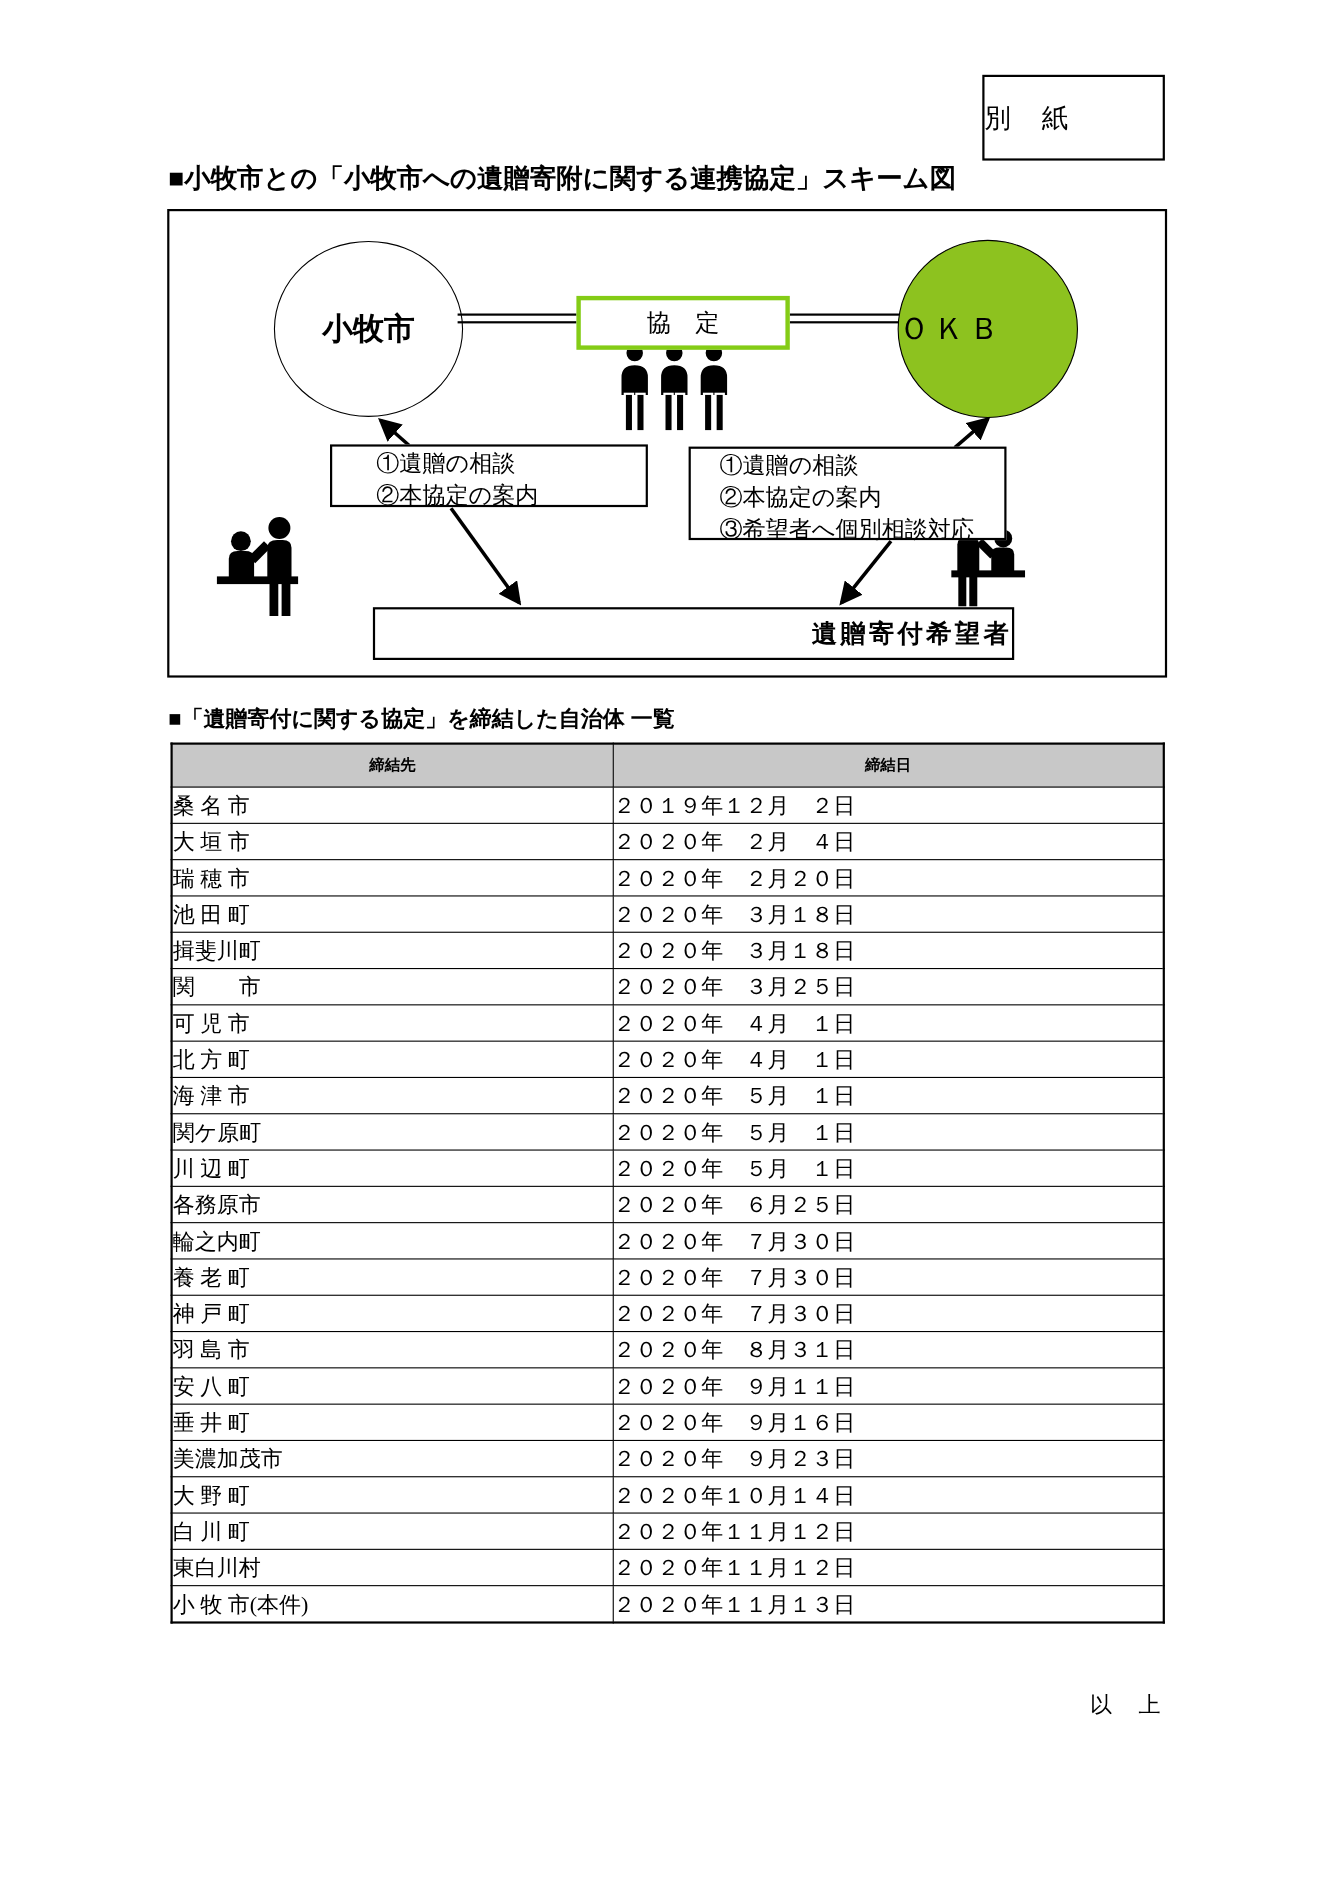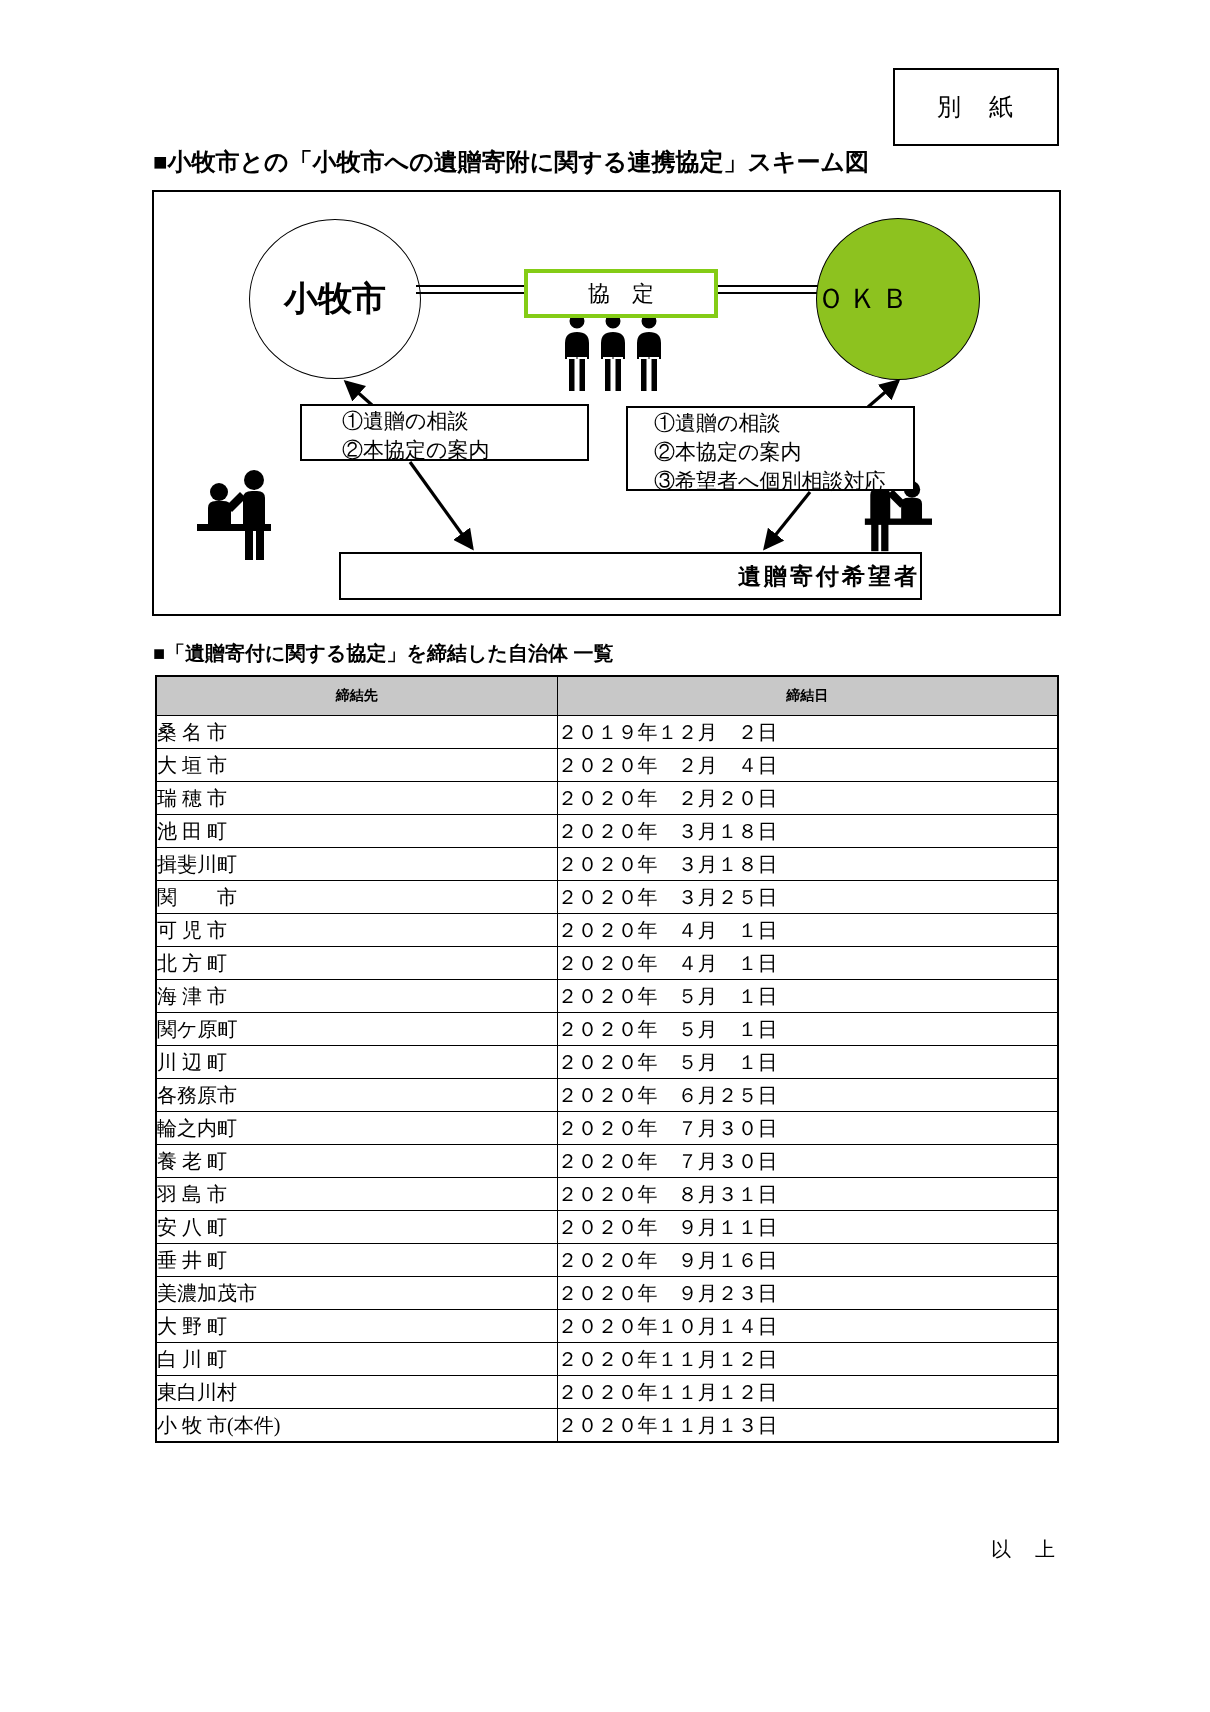--- a/index.html
+++ b/index.html
@@ -2,32 +2,32 @@
 <html lang="ja"><head>
 <meta charset="utf-8">
 <style>
   html,body{margin:0;padding:0;background:#fff;color:#000;}
   body{width:1210px;height:1712px;font-family:"Liberation Serif",serif;}
   .sheet{position:relative;width:1210px;height:1712px;background:#fff;overflow:hidden;}
   .abs{position:absolute;}
 
   
   .tag-box{left:893px;top:68px;width:162px;height:74px;border:2.5px solid #000;
-    display:flex;align-items:center;justify-content:center;
+    display:flex;align-items:center;justify-content:flex-start;
     font-family:"Liberation Sans",sans-serif;font-size:24px;font-weight:500;letter-spacing:2px;}
 
   .h1{left:153px;top:146px;font-family:"Liberation Sans",sans-serif;font-weight:700;font-size:24px;}
   .h2{left:153px;top:640px;font-family:"Liberation Sans",sans-serif;font-weight:700;font-size:20px;}
 
   
   .frame{left:152px;top:190px;width:905px;height:422px;border:2px solid #000;}
   .frame .abs{position:absolute;}
   .city-circle{left:95px;top:27px;width:170px;height:158px;border:1.5px solid #000;border-radius:50%;
     background:#fff;display:flex;align-items:center;justify-content:center;
-    font-family:"Liberation Sans",sans-serif;font-weight:700;font-size:34px;}
+    font-family:"Liberation Sans",sans-serif;font-weight:700;font-size:28px;}
   .bank-circle{left:662px;top:26px;width:162px;height:160px;border:1.5px solid #000;border-radius:50%;
     display:flex;align-items:center;justify-content:flex-start;
     font-family:"Liberation Sans",sans-serif;font-weight:500;font-size:28px;letter-spacing:4px;}
   .agree-box{left:370px;top:77px;width:186px;height:41px;border:4px solid #84cc16;background:#fff;
     display:flex;align-items:center;justify-content:center;font-size:22px;z-index:3;}
   .dbl{height:5px;border-top:2.5px solid #000;border-bottom:2.5px solid #000;}
   .dbl-left{left:262px;top:93px;width:110px;}
   .dbl-right{left:554px;top:93px;width:110px;}
   .callout{border:2.5px solid #000;background:#fff;font-size:21px;line-height:29px;z-index:2;}
   .callout-left{left:146px;top:212px;width:289px;height:57px;padding:1px 0 0 40px;box-sizing:border-box;}
@@ -220,20 +220,24 @@
         </tr>
         <tr>
           <td>輪之内町</td>
           <td>２０２０年　７月３０日</td>
         </tr>
         <tr>
           <td>養 老 町</td>
           <td>２０２０年　７月３０日</td>
         </tr>
         <tr>
+          <td>神 戸 町</td>
+          <td>２０２０年　７月３０日</td>
+        </tr>
+        <tr>
           <td>羽 島 市</td>
           <td>２０２０年　８月３１日</td>
         </tr>
         <tr>
           <td>安 八 町</td>
           <td>２０２０年　９月１１日</td>
         </tr>
         <tr>
           <td>垂 井 町</td>
           <td>２０２０年　９月１６日</td>

